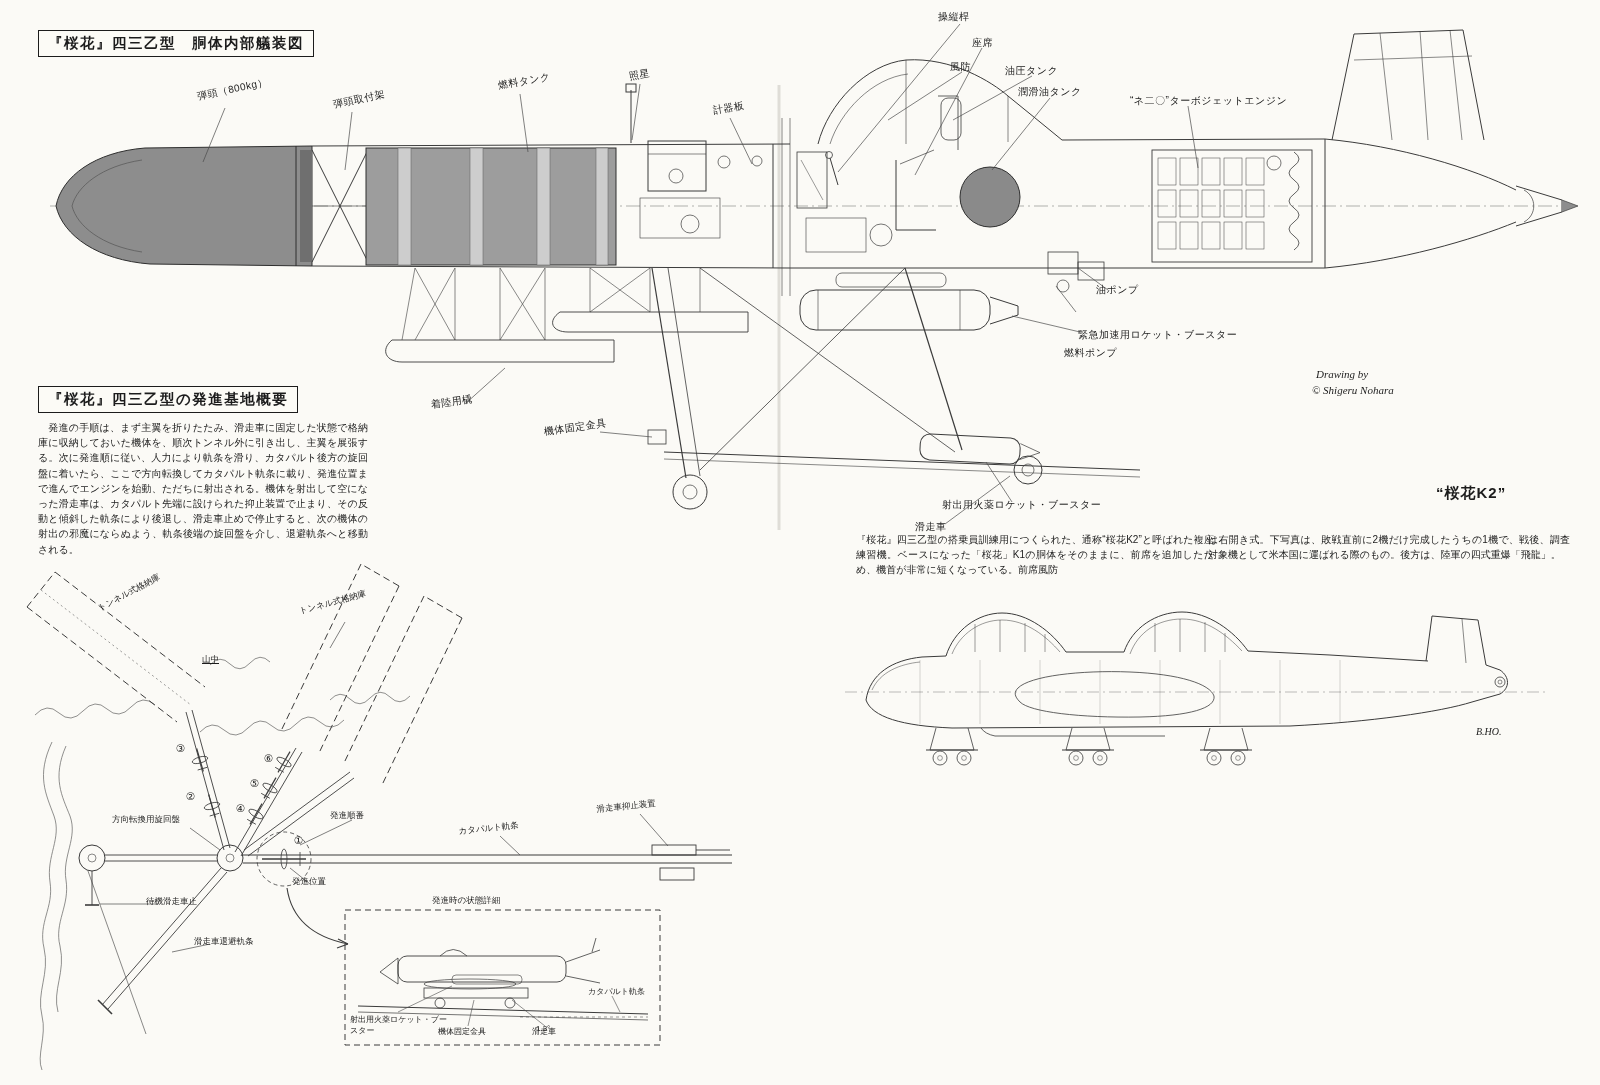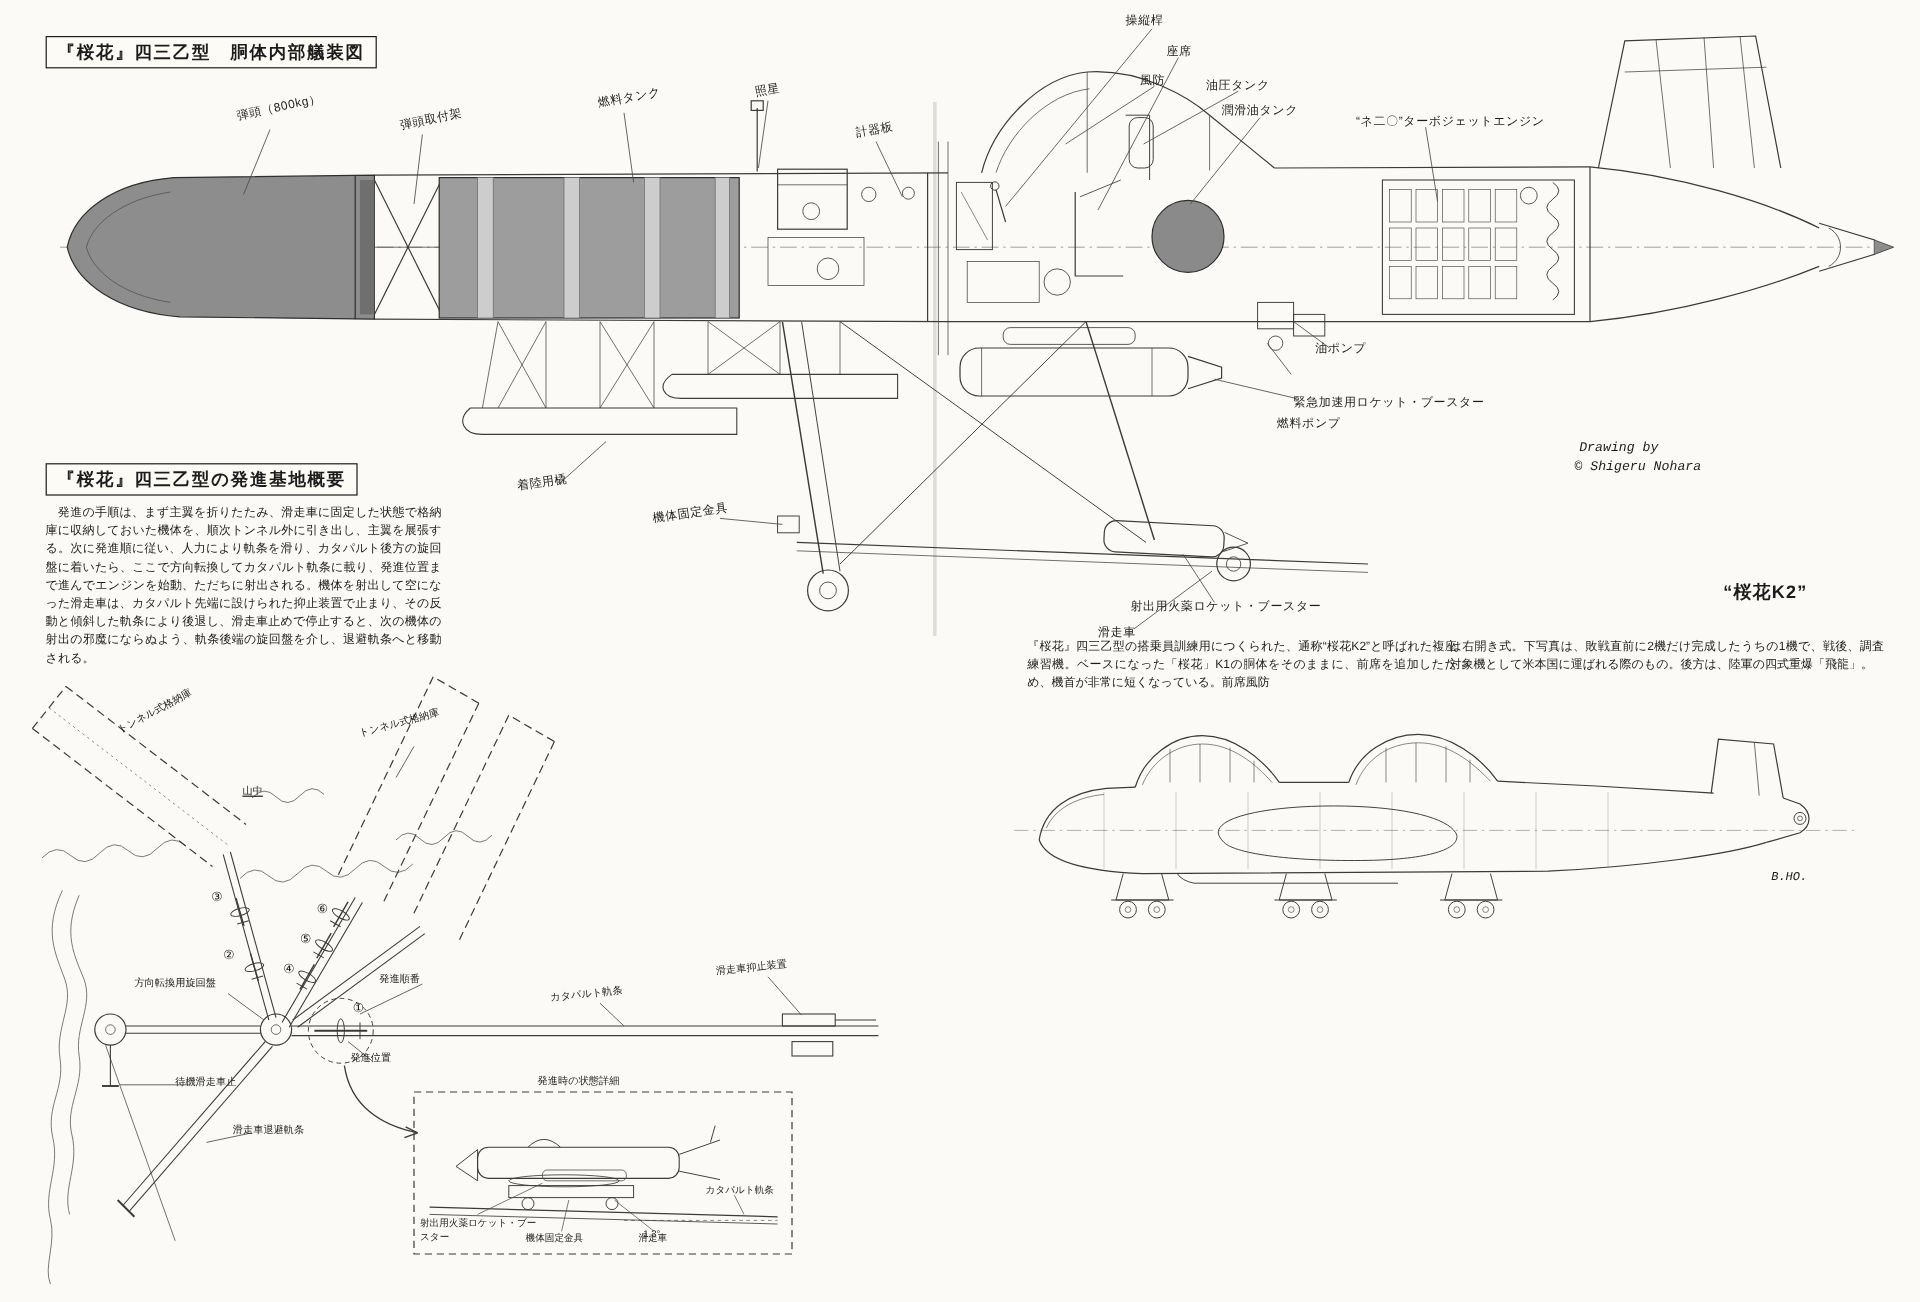--- a/index.html
+++ b/index.html
@@ -13,21 +13,21 @@
   .sm{font-size:8.5px;letter-spacing:0;}
   .xs{font-size:8px;letter-spacing:0;white-space:normal;}
   .boxtitle{position:absolute;z-index:3;border:1.7px solid #1c1c1c;padding:3px 9px;font-size:14.5px;font-weight:bold;letter-spacing:1.5px;background:rgba(251,250,246,.85);}
   .para{position:absolute;z-index:3;font-size:10px;line-height:1.52;text-align:justify;}
   .rot-28{transform:rotate(-28deg);}
   .rot-15{transform:rotate(-15deg);}
   .rot-12{transform:rotate(-12deg);}
   .rot-10{transform:rotate(-10deg);}
   .rot-8{transform:rotate(-8deg);}
   .rot-6{transform:rotate(-6deg);}
-  .sig{position:absolute;z-index:3;font-style:italic;font-size:11px;font-family:Liberation Mono, monospace;}
+  .sig{position:absolute;z-index:3;font-style:italic;font-size:11px;font-family:Liberation Serif, serif;}
   .k2t{position:absolute;z-index:3;font-size:15px;font-weight:bold;letter-spacing:1px;}
   .num{position:absolute;z-index:3;font-size:10.5px;}
   .inset-title{background:#fbfaf6;padding:0 4px;}
 </style>
 </head>
 <body>
 
 <svg id="art" width="1600" height="1085" viewBox="0 0 1600 1085" xmlns="http://www.w3.org/2000/svg">
 
   <line x1="779" y1="85" x2="779" y2="530" stroke="#c9c6bf" stroke-width="3" opacity="0.55"></line>
@@ -443,32 +443,32 @@
 <div class="para" style="left:38px;top:420px;width:330px;">　発進の手順は、まず主翼を折りたたみ、滑走車に固定した状態で格納庫に収納しておいた機体を、順次トンネル外に引き出し、主翼を展張する。次に発進順に従い、人力により軌条を滑り、カタパルト後方の旋回盤に着いたら、ここで方向転換してカタパルト軌条に載り、発進位置まで進んでエンジンを始動、ただちに射出される。機体を射出して空になった滑走車は、カタパルト先端に設けられた抑止装置で止まり、その反動と傾斜した軌条により後退し、滑走車止めで停止すると、次の機体の射出の邪魔にならぬよう、軌条後端の旋回盤を介し、退避軌条へと移動される。</div>
 <div class="para" style="left:856px;top:532px;width:358px;">『桜花』四三乙型の搭乗員訓練用につくられた、通称“桜花K2”と呼ばれた複座練習機。ベースになった「桜花」K1の胴体をそのままに、前席を追加したため、機首が非常に短くなっている。前席風防</div>
 <div class="para" style="left:1208px;top:532px;width:362px;">は右開き式。下写真は、敗戦直前に2機だけ完成したうちの1機で、戦後、調査対象機として米本国に運ばれる際のもの。後方は、陸軍の四式重爆「飛龍」。</div>
 
 <span class="lbl sm rot-28" style="left:96px;top:604px;">トンネル式格納庫</span>
 <span class="lbl sm rot-15" style="left:298px;top:606px;">トンネル式格納庫</span>
 <span class="lbl sm" style="left:202px;top:654px;text-decoration:underline;">山中</span>
 <span class="lbl sm" style="left:112px;top:814px;">方向転換用旋回盤</span>
 <span class="lbl sm" style="left:146px;top:896px;">待機滑走車止</span>
 <span class="lbl sm" style="left:194px;top:936px;">滑走車退避軌条</span>
-<span class="lbl sm" style="left:316px;top:810px;text-align:center;">発進順番</span>
+<span class="lbl sm" style="left:330px;top:810px;text-align:center;">発進順番</span>
 <span class="lbl sm" style="left:292px;top:876px;">発進位置</span>
 <span class="lbl sm rot-6" style="left:458px;top:826px;">カタパルト軌条</span>
 <span class="lbl sm rot-6" style="left:596px;top:804px;">滑走車抑止装置</span>
 
 <span class="num" style="left:294px;top:834px;">①</span>
 <span class="num" style="left:186px;top:790px;">②</span>
 <span class="num" style="left:176px;top:742px;">③</span>
 <span class="num" style="left:236px;top:802px;">④</span>
 <span class="num" style="left:250px;top:777px;">⑤</span>
 <span class="num" style="left:264px;top:752px;">⑥</span>
 
-<span class="lbl sm inset-title" style="left:428px;top:895px;margin-left:16px;">発進時の状態詳細</span>
+<span class="lbl sm inset-title" style="left:428px;top:895px;">発進時の状態詳細</span>
 <span class="lbl xs" style="left:350px;top:1014px;width:98px;">射出用火薬ロケット・ブースター</span>
 <span class="lbl xs" style="left:438px;top:1026px;">機体固定金具</span>
 <span class="lbl xs" style="left:532px;top:1026px;">滑走車</span>
 <span class="lbl xs" style="left:588px;top:986px;">カタパルト軌条</span>
 <span class="lbl xs" style="left:536px;top:1024px;">1.3°</span>
 
 <span class="sig" style="left:1476px;top:726px;font-size:10px;">B.HO.</span>
 
 </body></html>

